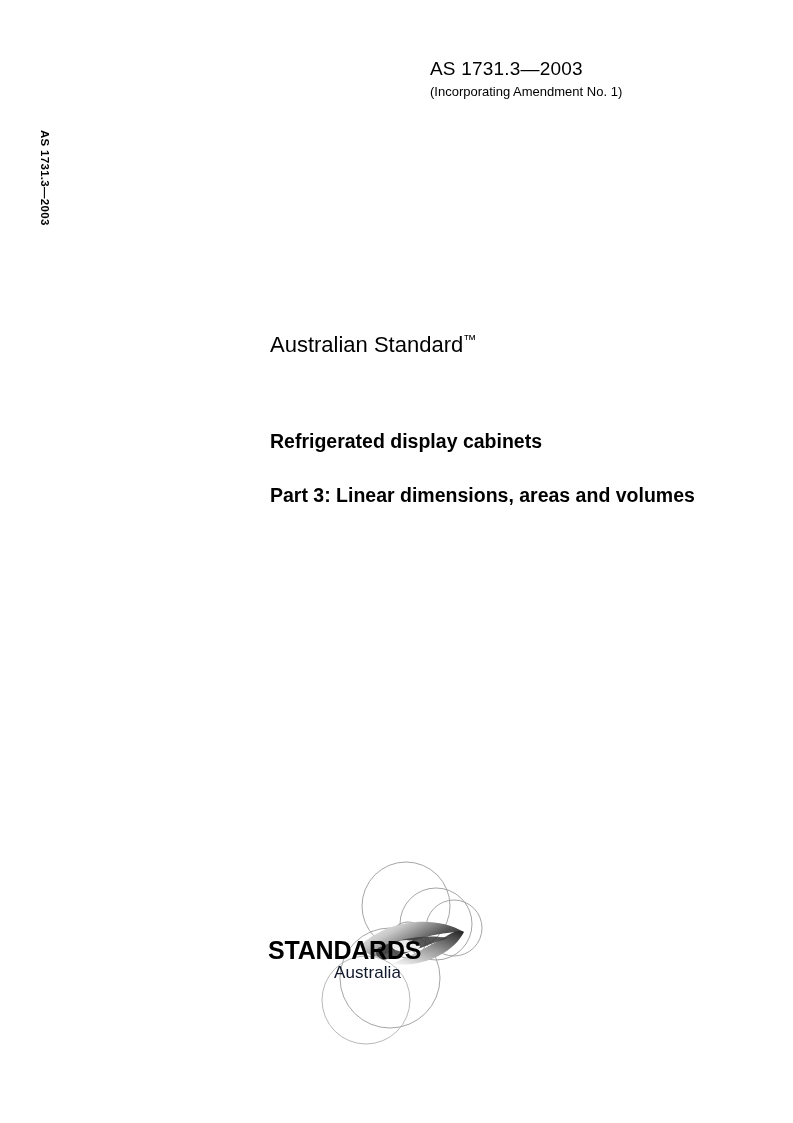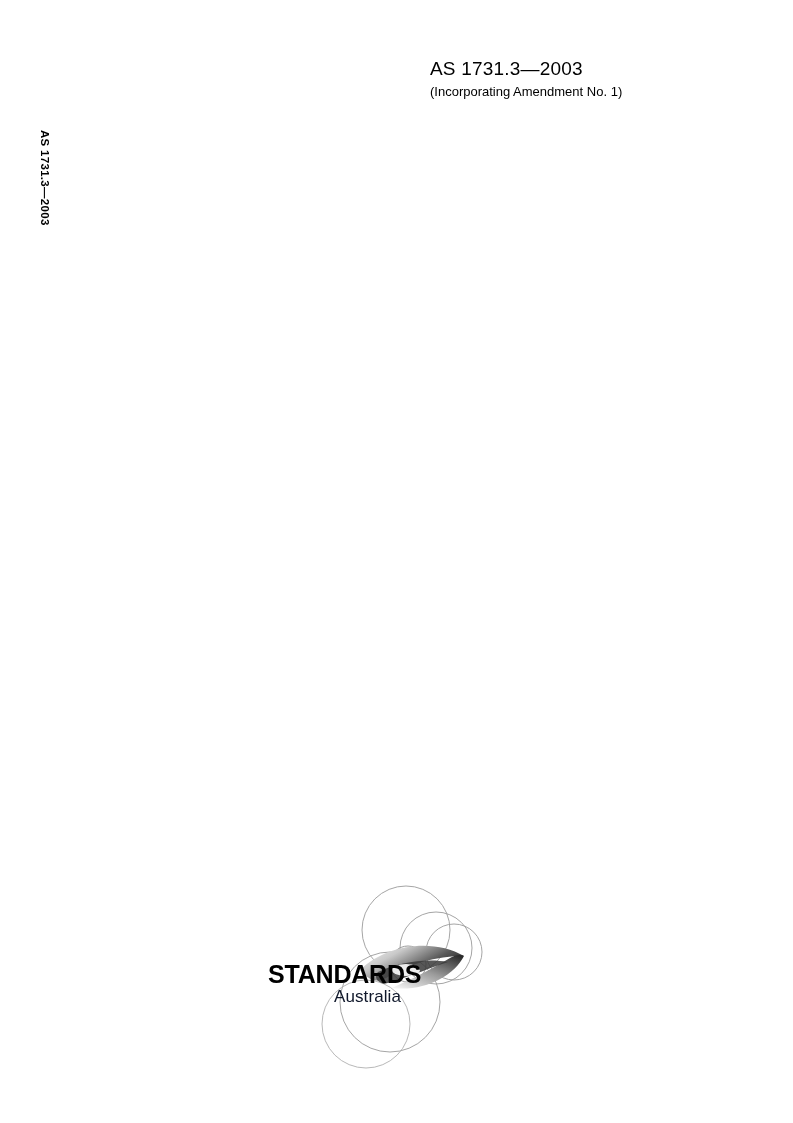--- a/index.html
+++ b/index.html
@@ -94,21 +94,21 @@
     font-weight: bold;
     margin: 28px 0 0 0;
     line-height: 1.35;
     max-width: 440px;
   }
 
   
   .logo-area {
     position: absolute;
     left: 258px;
-    top: 852px;
+    top: 828px;
     width: 280px;
     height: 240px;
   }
   .logo-svg {
     position: absolute;
     left: 0;
     top: 0;
   }
   .logo-wordmark {
     position: absolute;
@@ -138,20 +138,25 @@
 
   <div class="header-block">
     <p class="std-number">AS 1731.3—2003</p>
     <p class="amendment-note">(Incorporating Amendment No. 1)</p>
   </div>
 
   <div class="spine">
     <span>AS 1731.3—2003</span>
   </div>
 
+  <div class="title-block">
+    <p class="as-line"><span>Australian Standard</span><span class="tm">™</span></p>
+    <h1 class="doc-title">Refrigerated display cabinets</h1>
+    <h2 class="doc-part">Part 3:  Linear dimensions, areas and volumes</h2>
+  </div>
 
   <div class="logo-area">
     <svg class="logo-svg" width="280" height="240" viewBox="0 0 280 240">
       <defs>
         <linearGradient id="gradLeaf" x1="0%" y1="0%" x2="100%" y2="60%">
           <gradient-stop></gradient-stop>
           <stop offset="0%" stop-color="#ffffff"></stop>
           <stop offset="35%" stop-color="#c9c9c9"></stop>
           <stop offset="70%" stop-color="#5a5a5a"></stop>
           <stop offset="100%" stop-color="#1a1a1a"></stop>

